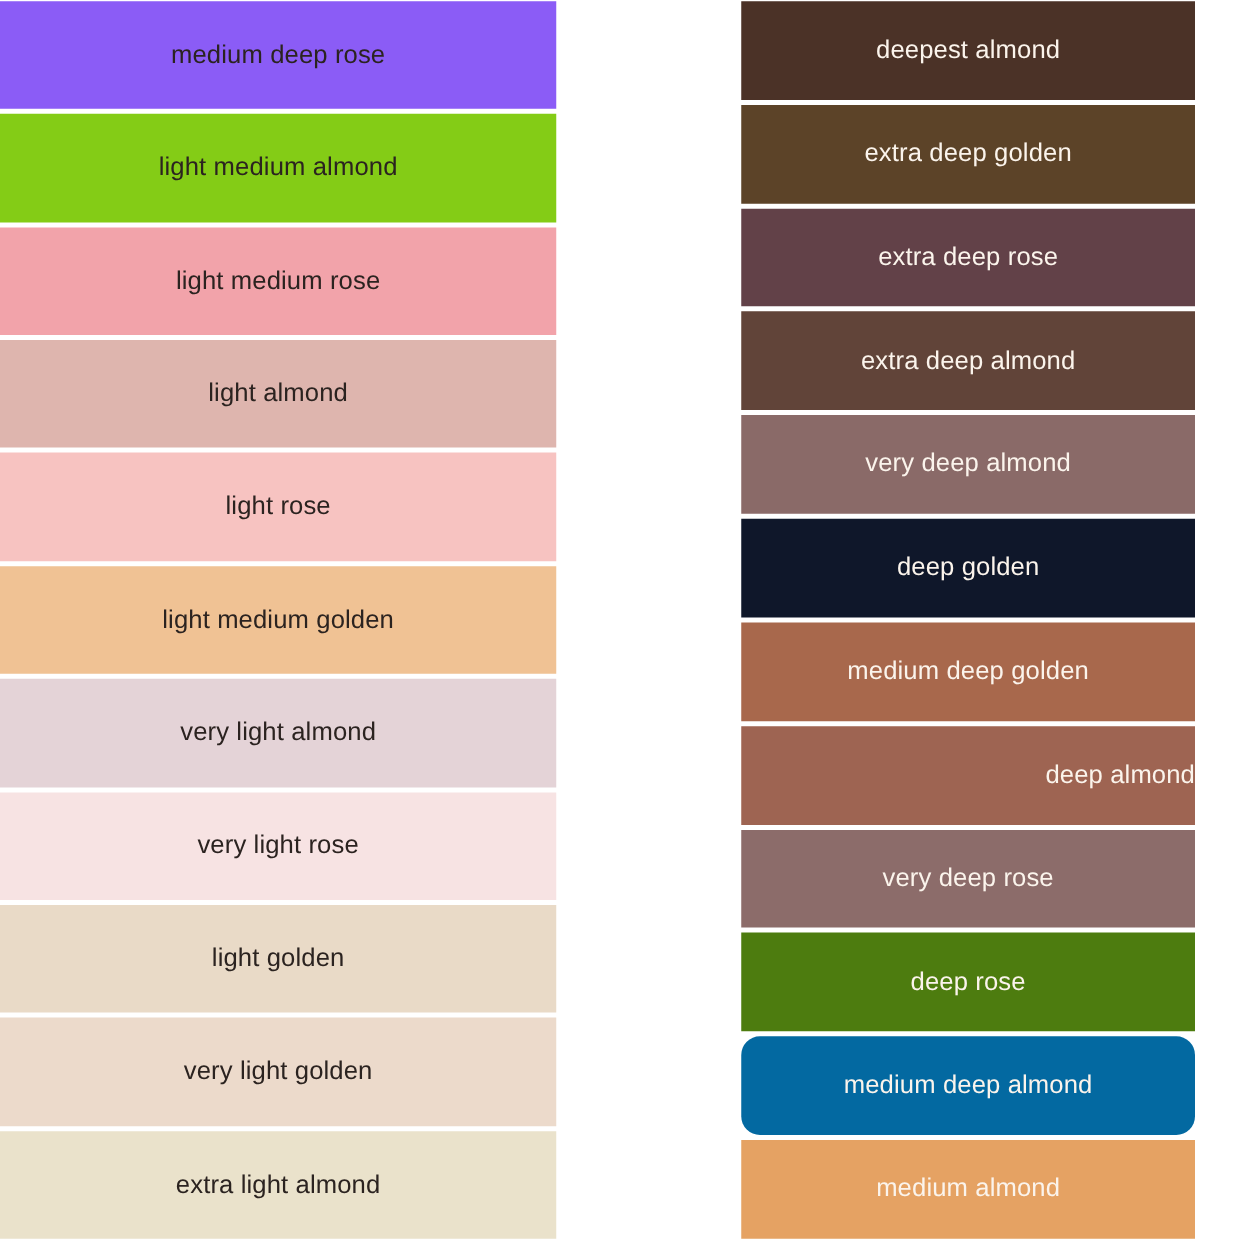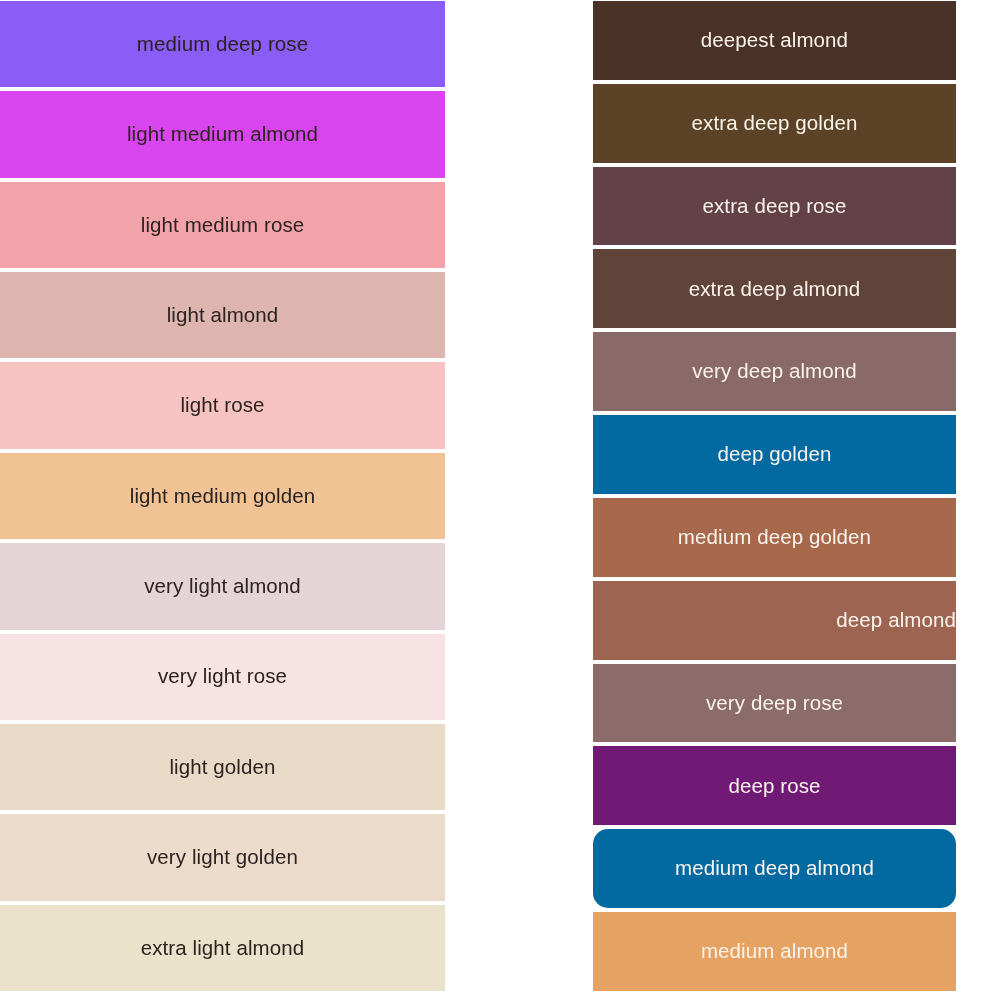--- a/index.html
+++ b/index.html
@@ -85,21 +85,21 @@
 </style>
 </head>
 <body>
 
 <div class="chart">
 
   <div class="column column-left">
     <div class="swatch" style="background-color: #8b5cf6;">
       <span class="swatch-label">medium deep rose</span>
     </div>
-    <div class="swatch" style="background-color: #d946ef;">
+    <div class="swatch" style="background-color: #84cc16;">
       <span class="swatch-label">light medium almond</span>
     </div>
     <div class="swatch" style="background-color: rgb(242, 163, 170);">
       <span class="swatch-label">light medium rose</span>
     </div>
     <div class="swatch" style="background-color: rgb(222, 181, 174);">
       <span class="swatch-label">light almond</span>
     </div>
     <div class="swatch" style="background-color: rgb(247, 195, 193);">
       <span class="swatch-label">light rose</span>
@@ -135,33 +135,33 @@
     </div>
     <div class="swatch" style="background-color: rgb(98, 65, 72);">
       <span class="swatch-label">extra deep rose</span>
     </div>
     <div class="swatch" style="background-color: rgb(97, 68, 57);">
       <span class="swatch-label">extra deep almond</span>
     </div>
     <div class="swatch" style="background-color: rgb(138, 106, 104);">
       <span class="swatch-label">very deep almond</span>
     </div>
-    <div class="swatch" style="background-color: #0369a1;">
+    <div class="swatch" style="background-color: #0f172a;">
       <span class="swatch-label">deep golden</span>
     </div>
     <div class="swatch" style="background-color: rgb(168, 104, 76);">
       <span class="swatch-label">medium deep golden</span>
     </div>
     <div class="swatch" style="background-color: rgb(158, 100, 82); justify-content: flex-end;">
       <span class="swatch-label">deep almond</span>
     </div>
     <div class="swatch" style="background-color: rgb(140, 108, 106);">
       <span class="swatch-label">very deep rose</span>
     </div>
-    <div class="swatch" style="background-color: #701a75;">
+    <div class="swatch" style="background-color: #4d7c0f;">
       <span class="swatch-label">deep rose</span>
     </div>
     <div class="swatch" style="background-color: #0369a1; border-radius: 15px;">
       <span class="swatch-label">medium deep almond</span>
     </div>
     <div class="swatch" style="background-color: rgb(229, 162, 99);">
       <span class="swatch-label">medium almond</span>
     </div>
   </div>
 

